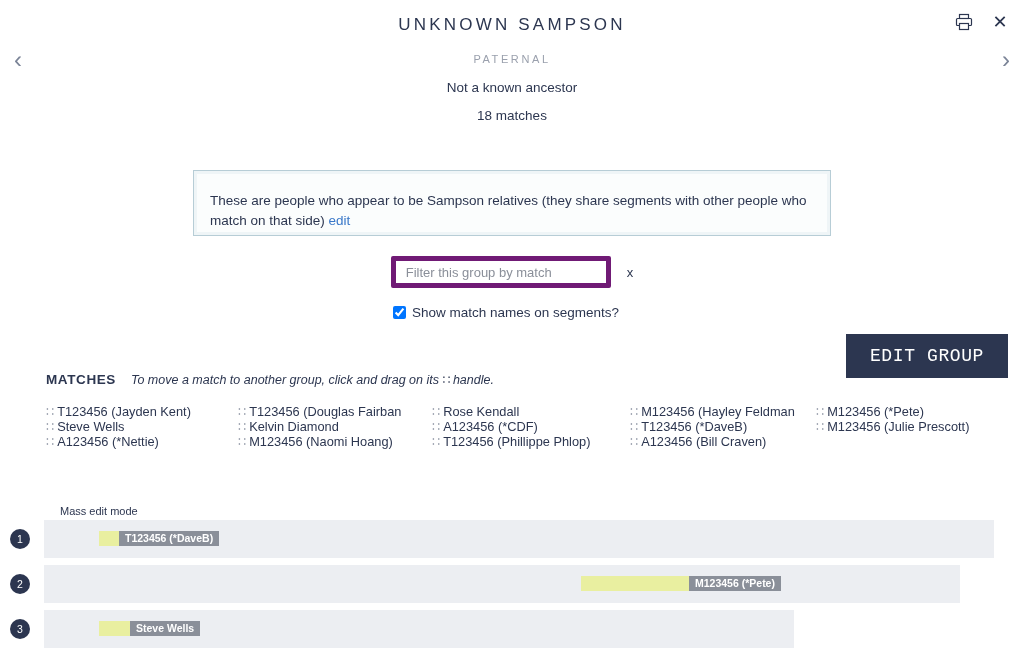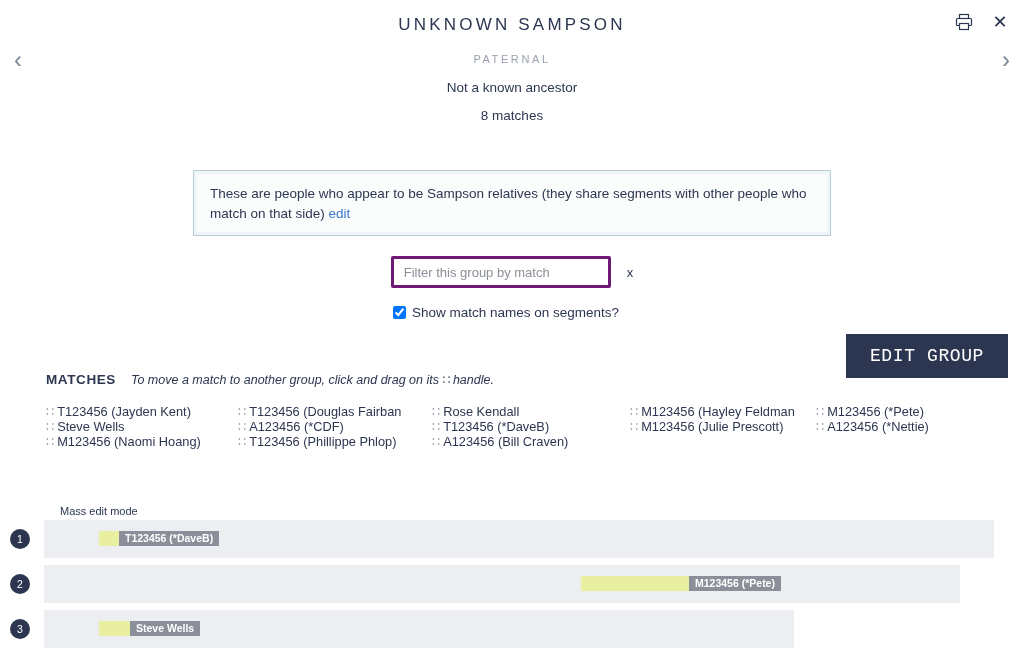--- a/index.html
+++ b/index.html
@@ -87,42 +87,42 @@
   }
 
   
   .desc-box {
     position: absolute;
     left: 193px; top: 170px;
     width: 638px; height: 66px;
     border: 1px solid #b7cdd6;
     background: #fbfdfd;
     box-shadow: 0 0 0 3px #eff5f7 inset;
-    padding: 13px 16px;
+    padding: 20px 16px;
     font-size: 13.5px;
     line-height: 20px;
     color: #2c3650;
   }
   .desc-box .edit-link {
     color: #3a78c9;
     cursor: pointer;
     text-decoration: none;
   }
 
   
   .filter-row {
     position: absolute;
     left: 0; top: 256px;
     width: 1024px;
     display: flex; justify-content: center; align-items: center;
     gap: 16px;
   }
   .filter-input {
     width: 220px; height: 32px;
-    border: 3px solid #701a75;
+    border: 5px solid #701a75;
     border-radius: 2px;
     padding: 0 10px;
     font-size: 13px;
     color: #2c3650;
     font-family: "Liberation Sans", sans-serif;
     background: #fff;
   }
   .filter-input::placeholder { color: #8a8f99; }
   .filter-clear {
     font-size: 13px; color: #2c3650; cursor: pointer;
@@ -260,21 +260,21 @@
     </div>
     <div class="icon-btn close-x">✕</div>
   </div>
 
   <div class="arrow arrow-left">‹</div>
   <div class="arrow arrow-right">›</div>
 
   <div class="title">UNKNOWN SAMPSON</div>
   <div class="subtitle">PATERNAL</div>
   <div class="line-known">Not a known ancestor</div>
-  <div class="line-matches">8 matches</div>
+  <div class="line-matches">18 matches</div>
 
   <div class="desc-box">
     <span>These are people who appear to be Sampson relatives (they share segments with other people who match on that side) </span><a class="edit-link">edit</a>
   </div>
 
   <div class="filter-row">
     <input class="filter-input" type="text" placeholder="Filter this group by match" style="">
     <span class="filter-clear">x</span>
   </div>
 
@@ -290,20 +290,21 @@
     <span class="matches-hint"><span>To move a match to another group, click and drag on its </span><span class="handle-glyph">∷</span><span> handle.</span></span>
   </div>
 
   <div class="match-grid" id="match-grid">
       <div class="match-item"><span class="dots">∷</span><span>T123456 (Jayden Kent)</span></div>
       <div class="match-item"><span class="dots">∷</span><span>T123456 (Douglas Fairban</span></div>
       <div class="match-item"><span class="dots">∷</span><span>Rose Kendall</span></div>
       <div class="match-item"><span class="dots">∷</span><span>M123456 (Hayley Feldman</span></div>
       <div class="match-item"><span class="dots">∷</span><span>M123456 (*Pete)</span></div>
       <div class="match-item"><span class="dots">∷</span><span>Steve Wells</span></div>
+      <div class="match-item"><span class="dots">∷</span><span>Kelvin Diamond</span></div>
       <div class="match-item"><span class="dots">∷</span><span>A123456 (*CDF)</span></div>
       <div class="match-item"><span class="dots">∷</span><span>T123456 (*DaveB)</span></div>
       <div class="match-item"><span class="dots">∷</span><span>M123456 (Julie Prescott)</span></div>
       <div class="match-item"><span class="dots">∷</span><span>A123456 (*Nettie)</span></div>
       <div class="match-item"><span class="dots">∷</span><span>M123456 (Naomi Hoang)</span></div>
       <div class="match-item"><span class="dots">∷</span><span>T123456 (Phillippe Phlop)</span></div>
       <div class="match-item"><span class="dots">∷</span><span>A123456 (Bill Craven)</span></div>
     </div>
 
   <div class="mass-edit">Mass edit mode</div>

